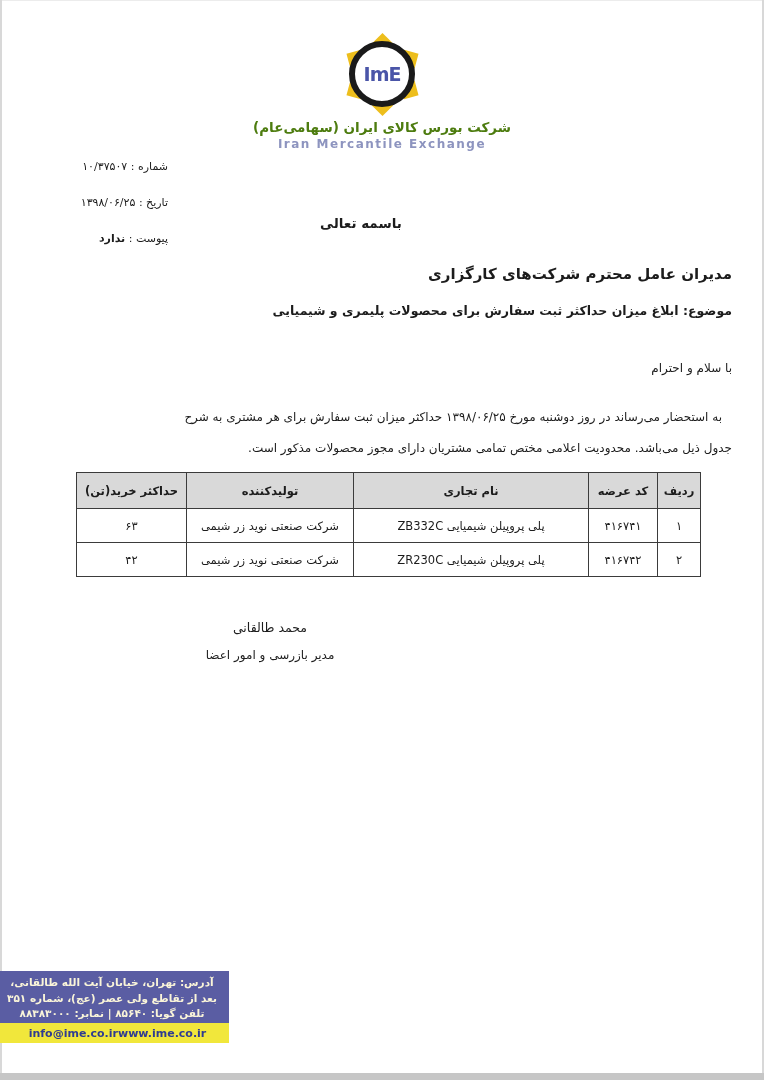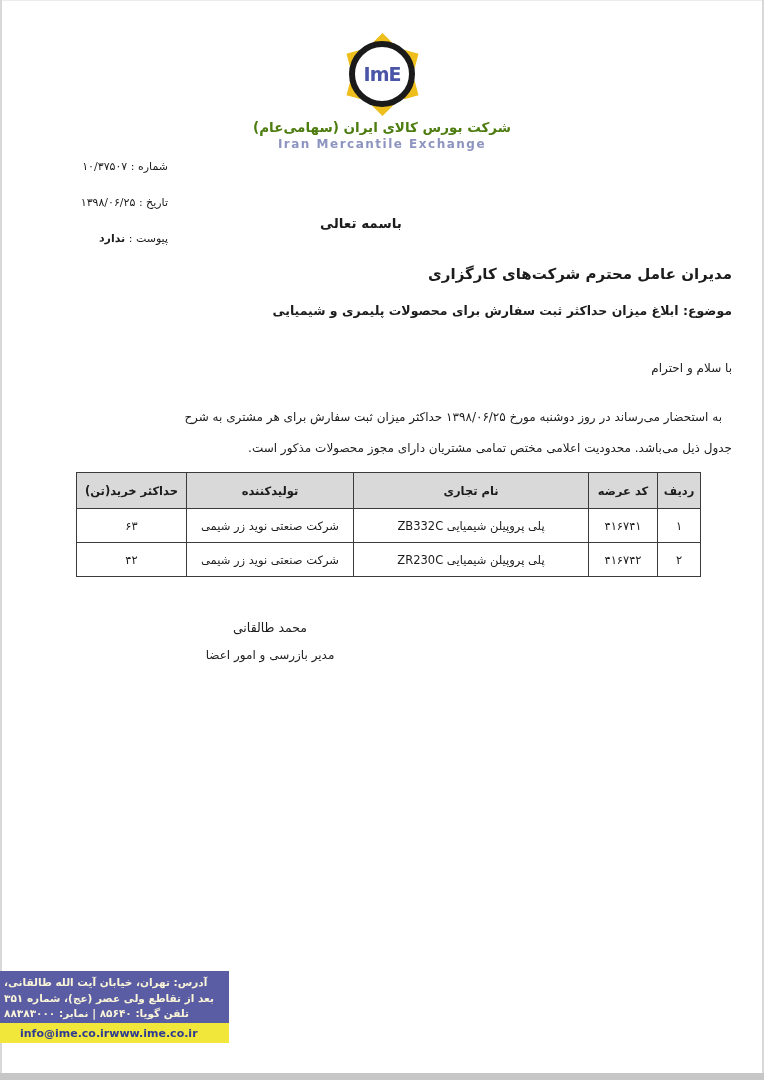--- a/index.html
+++ b/index.html
@@ -66,25 +66,25 @@
   table.limits th { background:#d9d9d9; font-weight:bold; height:36px; }
   table.limits td { height:34px; background:#fff; }
 
   
   .signature { position:absolute; left:170px; top:620px; width:200px; text-align:center; direction:rtl; }
   .sig-name  { font-size:12.5px; }
   .sig-title { font-size:12px; margin-top:13px; }
 
   
   .addr-box { position:absolute; left:0; top:971px; width:229px; height:68px;
-              background:#5a5da3; color:#faf5d9; direction:rtl; text-align:left;
+              background:#5a5da3; color:#faf5d9; direction:rtl; text-align:center;
               font-size:10.5px; font-weight:bold; line-height:15.5px; padding:4px 9px 0 4px; }
   .links-bar { position:absolute; left:0; top:1023px; width:229px; height:20px;
                background:#f1e73b; color:#2e3b92; font-weight:bold; font-size:11px;
-               display:flex; align-items:center; justify-content:flex-start;
+               display:flex; align-items:center; justify-content:center;
                padding:0 14px 0 20px; direction:ltr; }
 </style>
 </head>
 <body>
 
 <div class="page">
   <div class="edge-t"></div>
   <div class="edge-l"></div>
   <div class="edge-r"></div>
 

